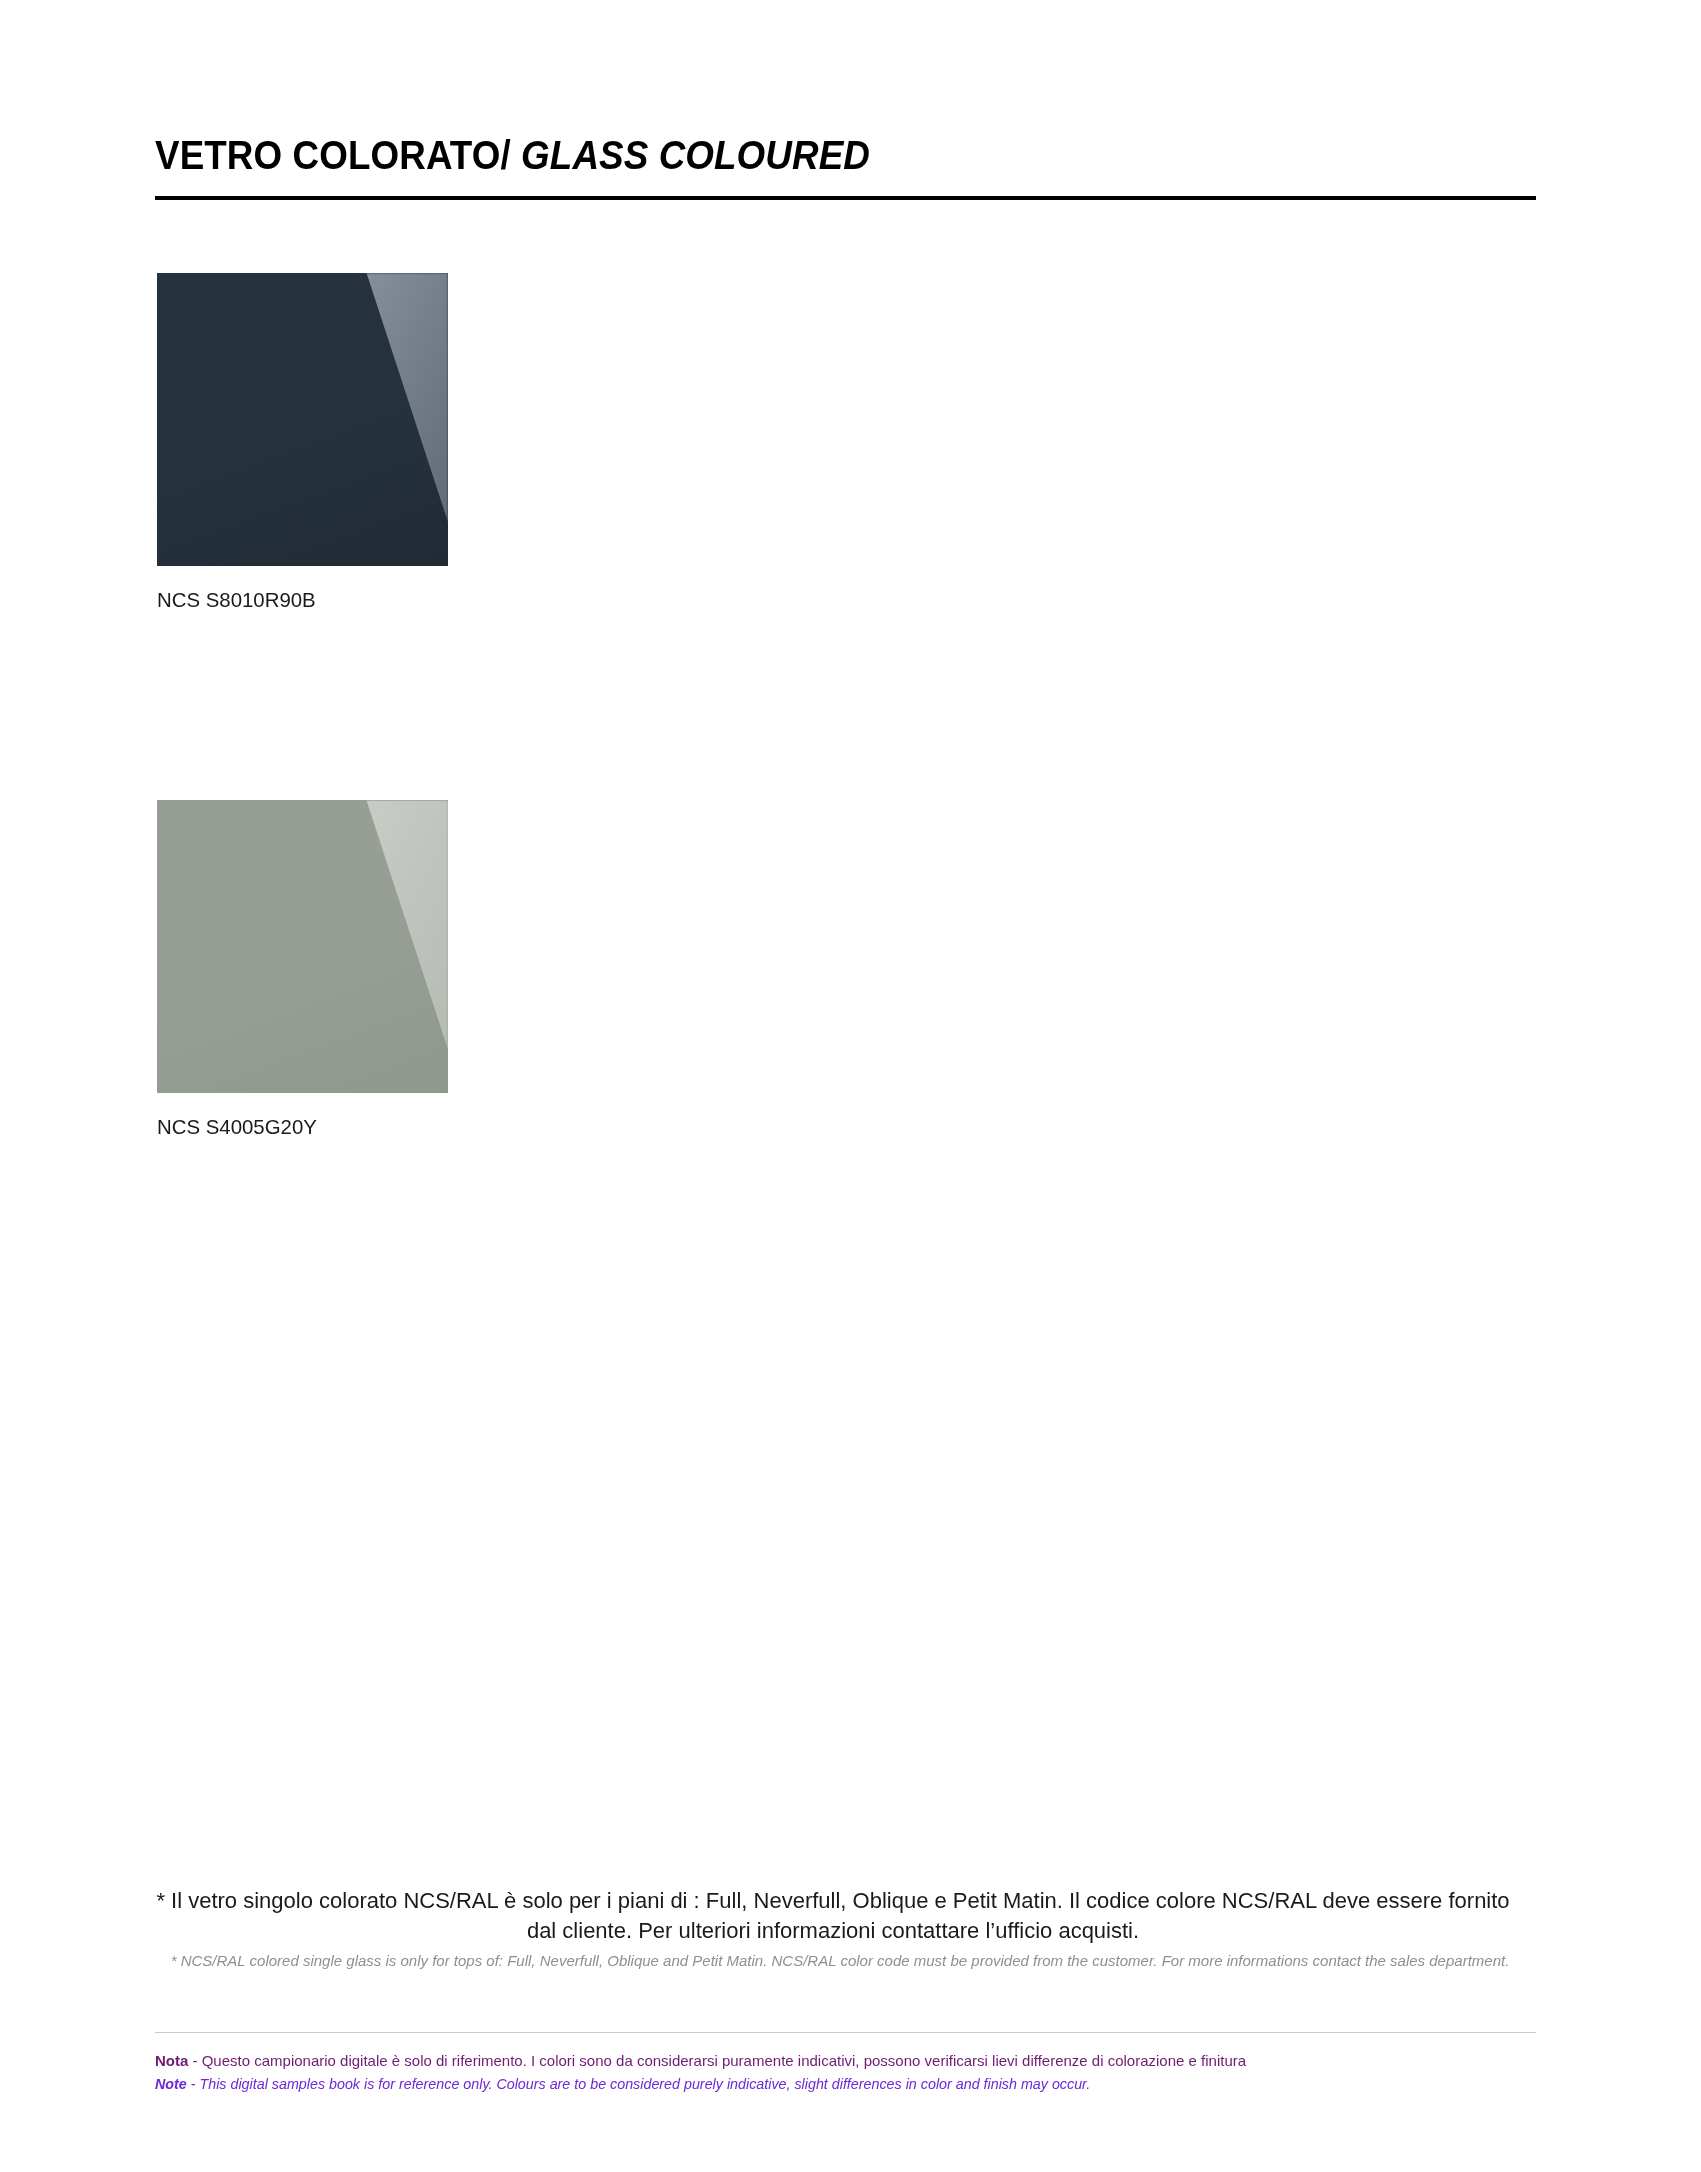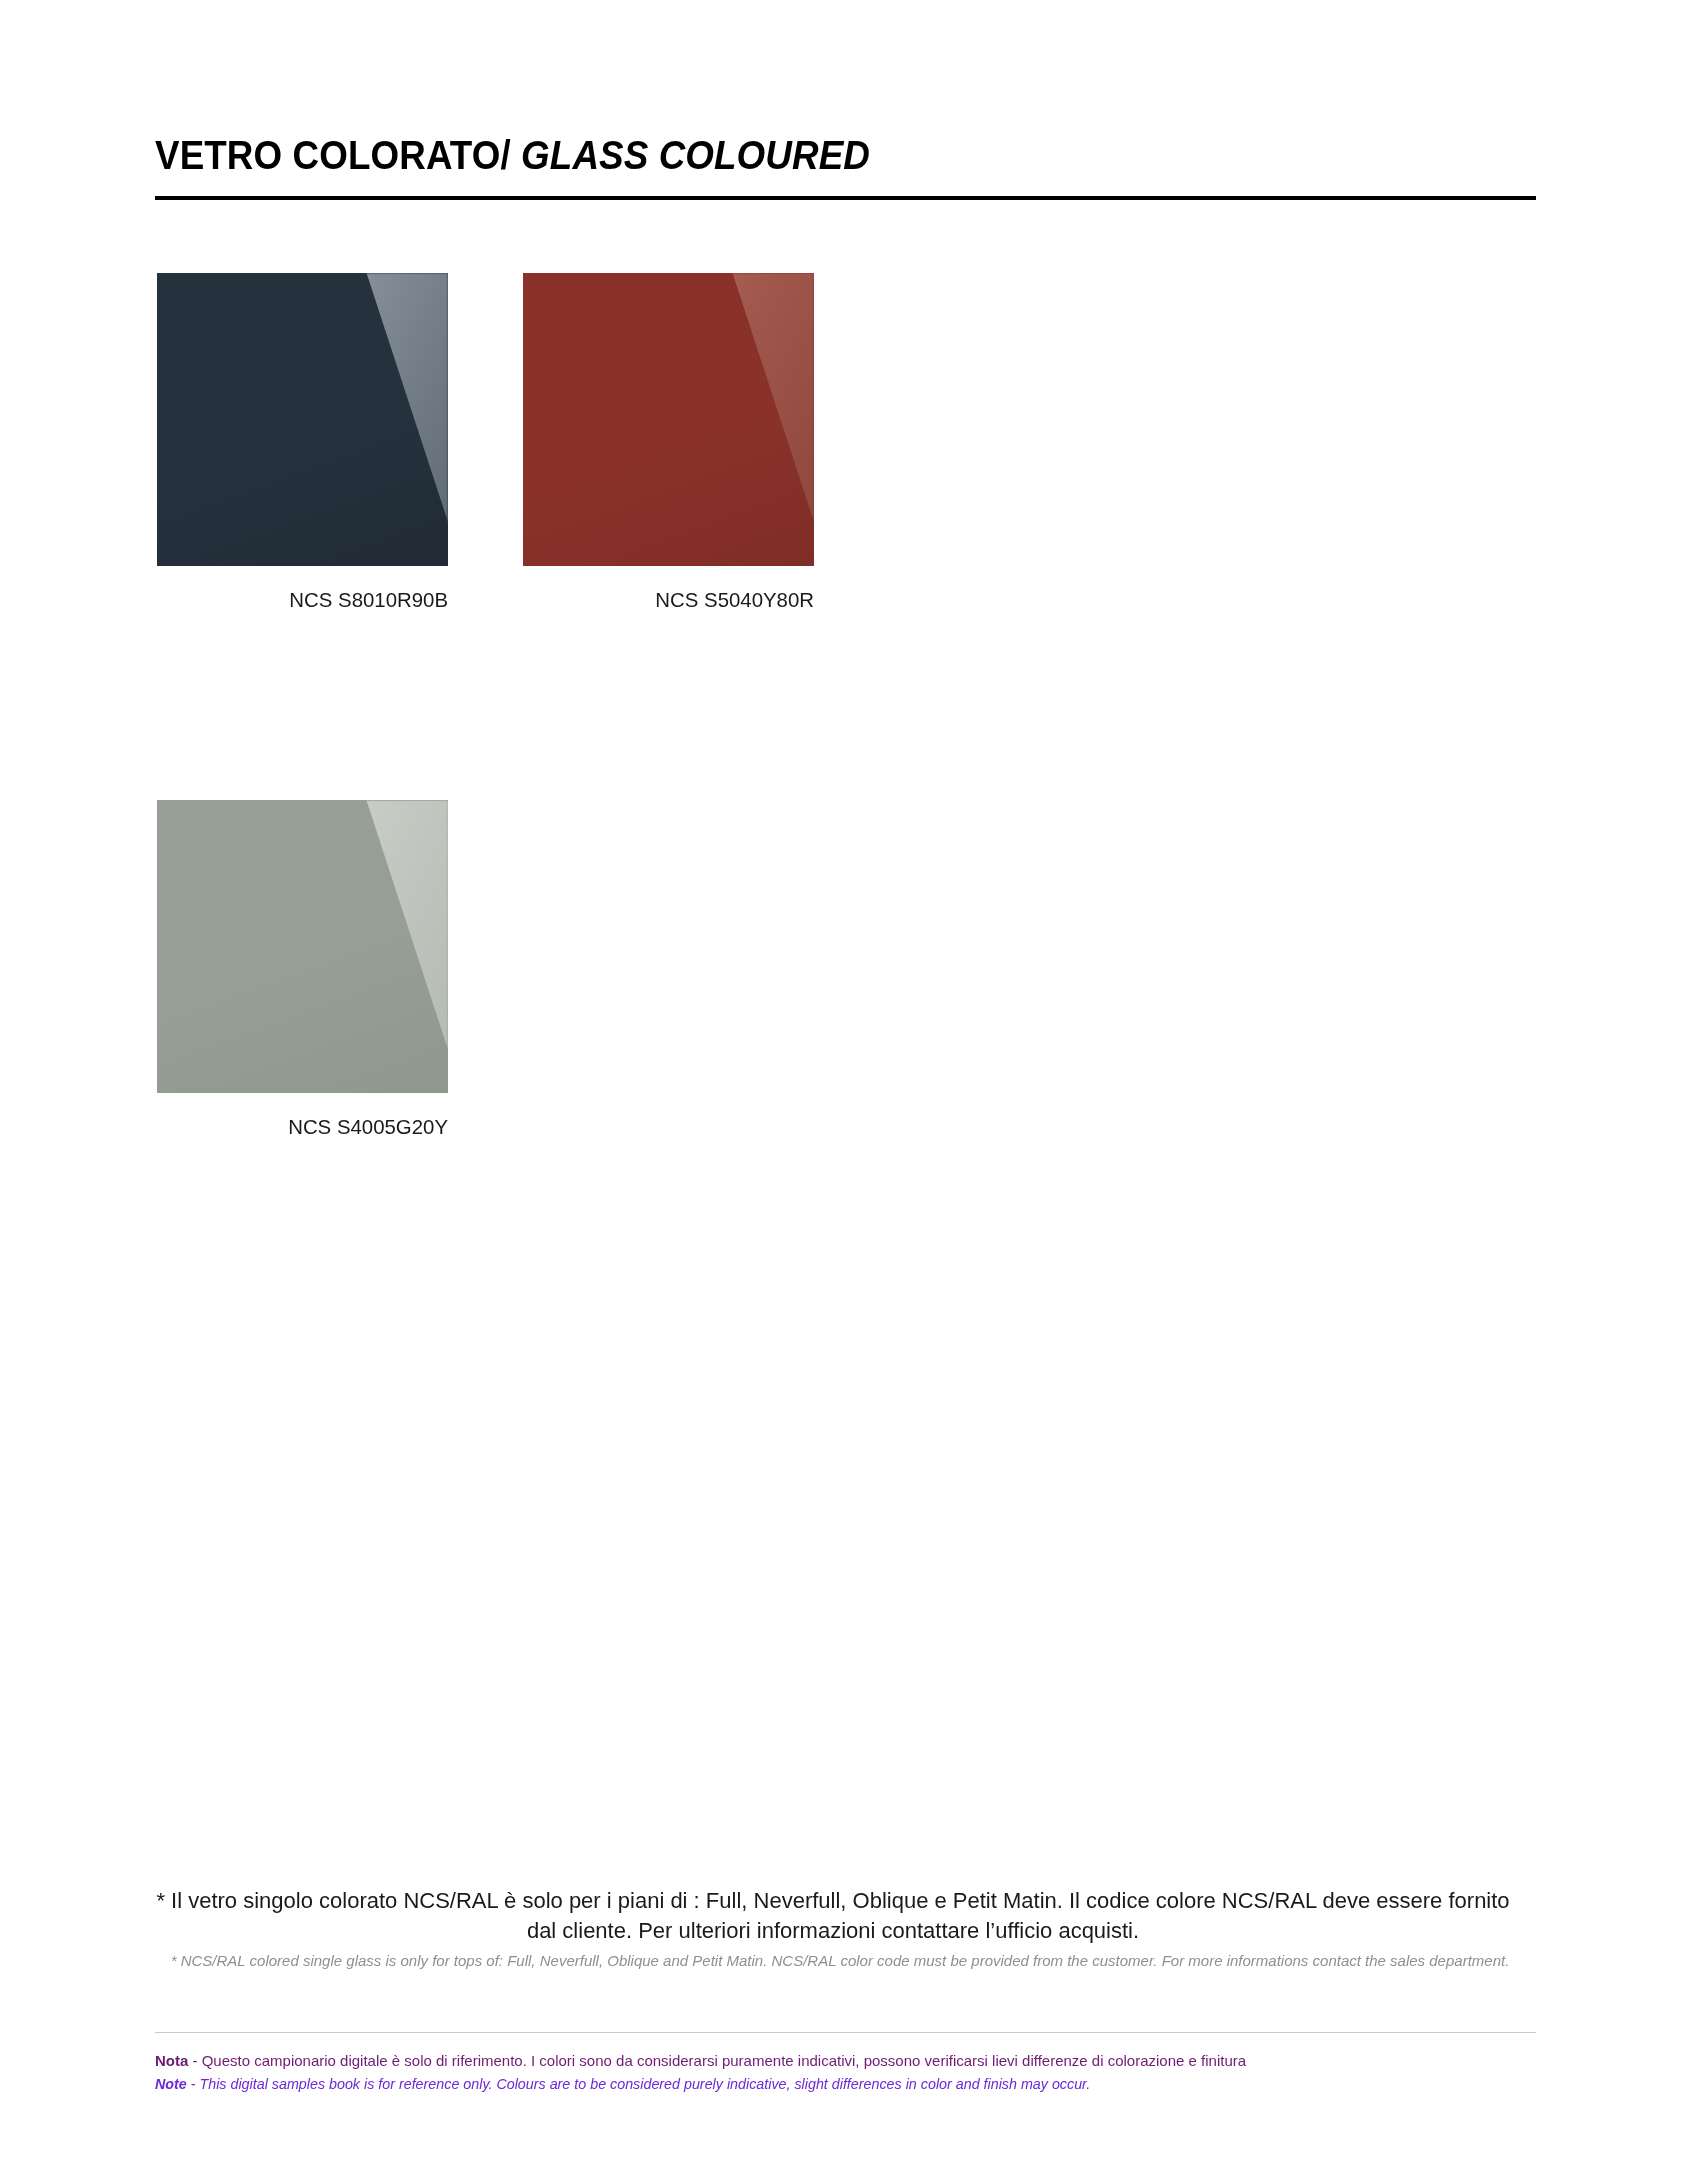--- a/index.html
+++ b/index.html
@@ -56,21 +56,20 @@
     position: absolute;
     left: 157px;
     top: 273px;
     width: 1390px;
   }
   .swatch-row {
     display: flex;
     flex-direction: row;
     gap: 75px;
     margin-bottom: 188px;
-    text-align: right;
   }
   .swatch-row:last-child {
     margin-bottom: 0;
   }
   .swatch-cell {
     width: 291px;
   }
   .swatch-tile {
     position: relative;
     width: 291px;
@@ -173,27 +172,20 @@
 
       <div class="swatch-cell">
         <div class="swatch-tile">
           <div class="swatch-base" style="background: linear-gradient(160deg, rgb(37, 49, 61) 0%, rgb(37, 49, 61) 55%, rgb(32, 43, 53) 100%);"></div>
           <div class="swatch-gloss-soft" style="background: linear-gradient(115deg, rgb(142, 151, 162) 0%, rgb(142, 151, 162) 38%, rgb(93, 104, 115) 100%);"></div>
         </div>
         <div class="swatch-label">NCS S8010R90B</div>
       </div>
 
 
-      <div class="swatch-cell shift-label">
-        <div class="swatch-tile">
-          <div class="swatch-base" style="background: linear-gradient(160deg, rgb(138, 50, 42) 0%, rgb(138, 50, 42) 55%, rgb(127, 45, 38) 100%);"></div>
-          <div class="swatch-gloss-soft" style="background: linear-gradient(115deg, rgb(169, 98, 87) 0%, rgb(169, 98, 87) 38%, rgb(142, 68, 57) 100%);"></div>
-        </div>
-        <div class="swatch-label">NCS S5040Y80R</div>
-      </div>
 
 
     </div>
 
     <div class="swatch-row">
 
       <div class="swatch-cell">
         <div class="swatch-tile">
           <div class="swatch-base" style="background: linear-gradient(160deg, rgb(150, 158, 149) 0%, rgb(150, 158, 149) 55%, rgb(143, 151, 142) 100%);"></div>
           <div class="swatch-gloss-soft" style="background: linear-gradient(115deg, rgb(204, 209, 202) 0%, rgb(204, 209, 202) 38%, rgb(179, 186, 178) 100%);"></div>

